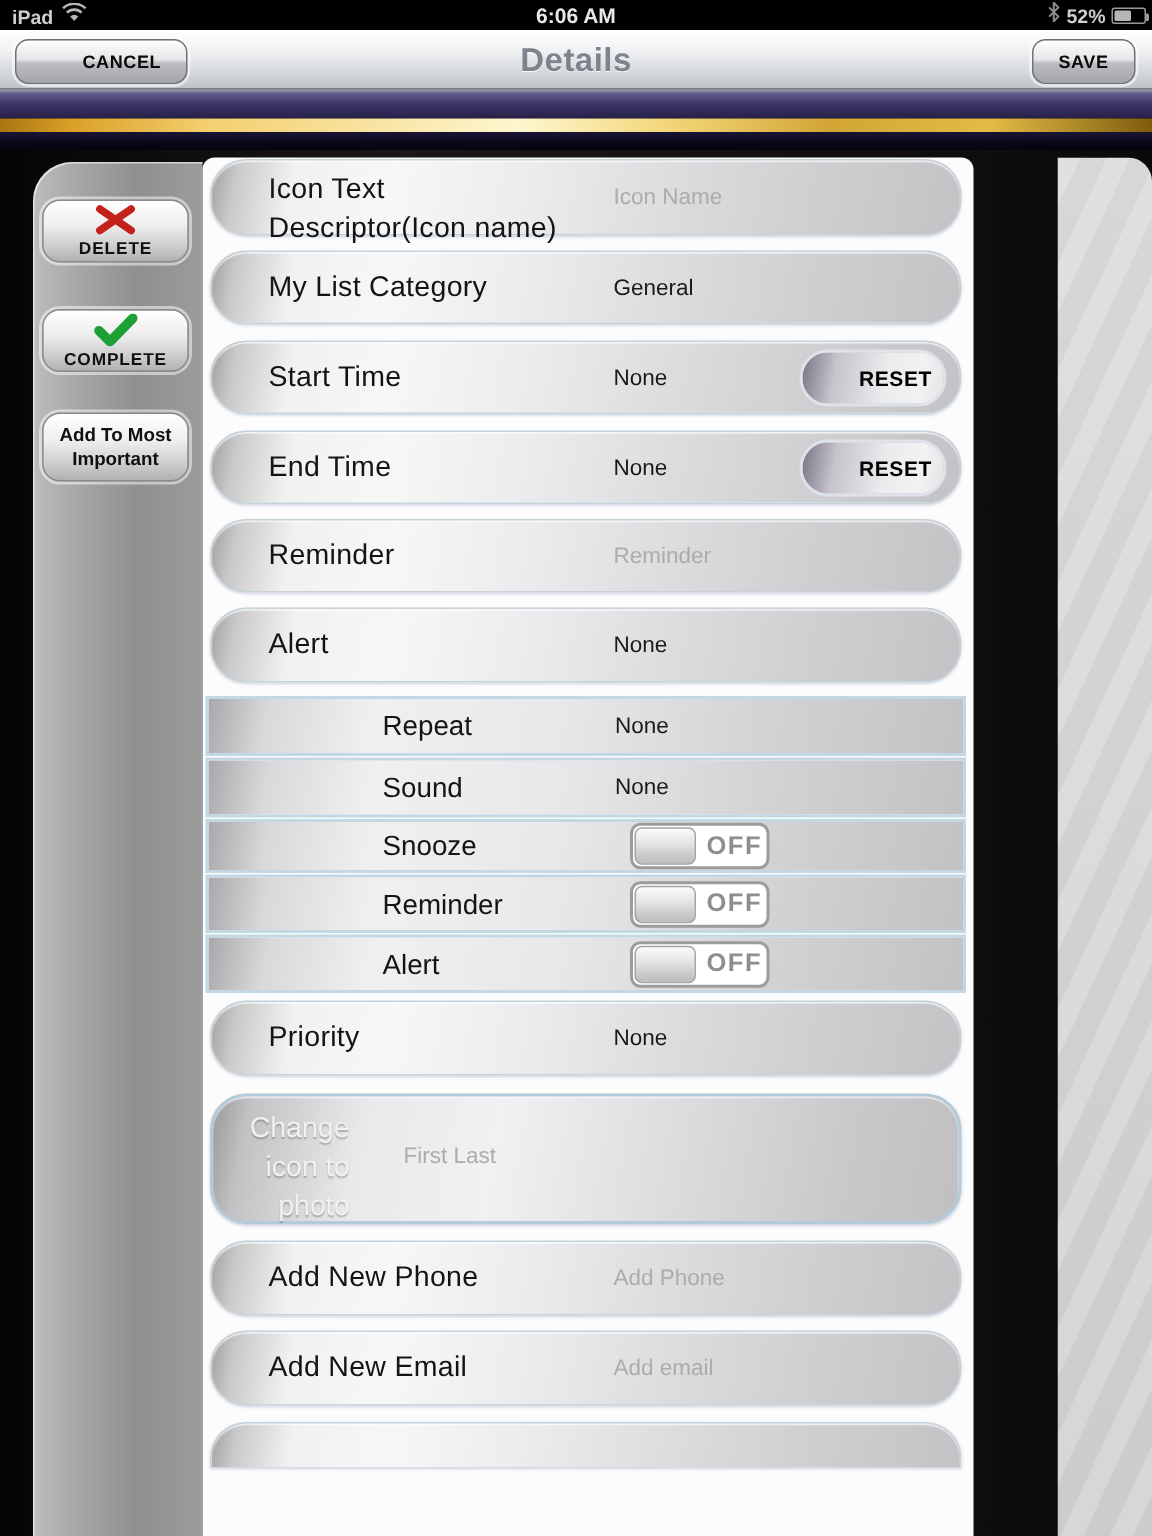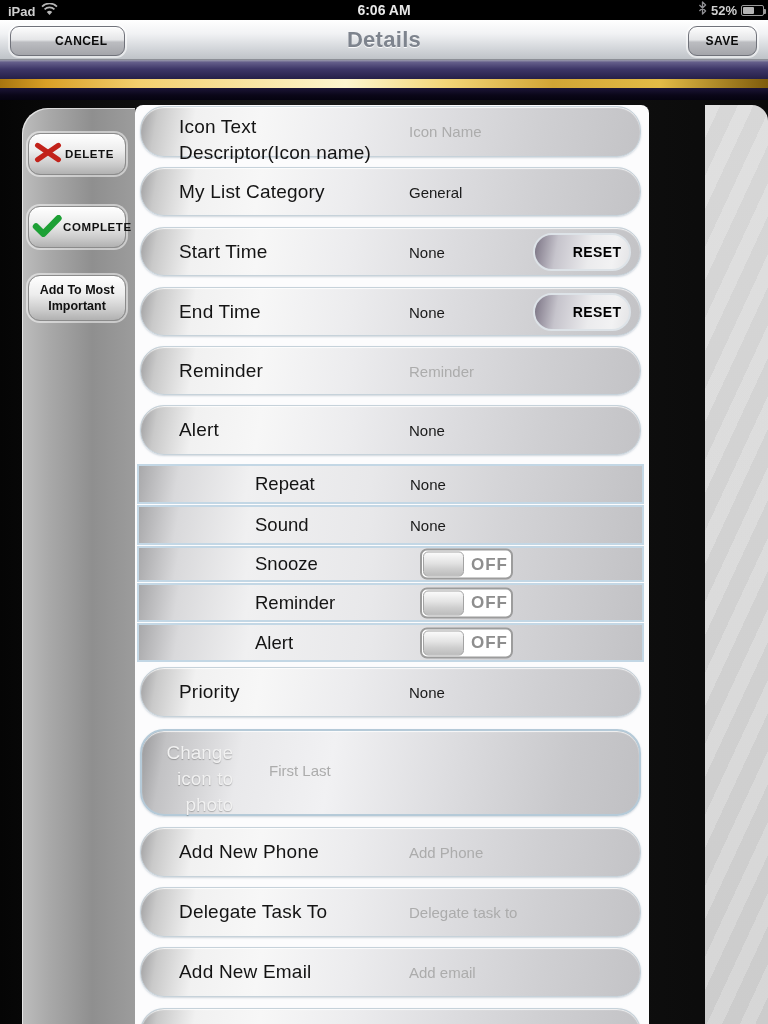--- a/index.html
+++ b/index.html
@@ -41,21 +41,21 @@
   .content { position:absolute; top:100px; left:0; right:0; bottom:0;
     background:linear-gradient(90deg,#050505 0%,#181818 35%,#0a0a0a 100%); }
 
   .side-panel { position:absolute; left:22px; top:8px; bottom:0; width:113px;
     border-top-left-radius:26px;
     background:linear-gradient(90deg,#bdbdbd 0%,#a8a8a8 25%,#8f8f8f 62%,#9c9c9c 100%);
     box-shadow:inset 1px 1px 0 rgba(255,255,255,.6); }
   .side-btn { position:absolute; left:6px; width:98px; border-radius:12px; cursor:pointer;
     background:linear-gradient(180deg,#ffffff 0%,#ededed 42%,#cacaca 78%,#b1b1b1 100%);
     border:1px solid #8b8b8b; box-shadow:0 0 0 2px rgba(255,255,255,.5);
-    display:flex; flex-direction:row; align-items:center; justify-content:flex-start;
+    display:flex; flex-direction:column; align-items:center; justify-content:center;
     font-family:inherit; padding:4px 2px; }
   .side-btn .cap { font-size:11.5px; font-weight:bold; color:#101010; letter-spacing:.6px; }
   .side-btn.delete { top:25px; height:42px; }
   .side-btn.complete { top:98px; height:42px; }
   .side-btn.most-important { top:167px; height:46px; }
   .side-btn .two-line { font-size:12.5px; font-weight:bold; color:#101010; text-align:center; line-height:1.3; width:92px; }
 
   .rows-strip { position:absolute; left:135px; top:5px; bottom:0; width:514px;
     background:#fcfcfd; border-radius:8px 8px 0 0; overflow:hidden; }
   .right-panel { position:absolute; left:705px; right:0; top:5px; bottom:0;
@@ -256,24 +256,20 @@
       <div class="row change-row h87 mt12">
         <span class="ml-lbl">Change icon to photo</span>
         <span class="val ph">First Last</span>
       </div>
 
       <div class="row h50 mt11">
         <span class="lbl">Add New Phone</span>
         <span class="val ph">Add Phone</span>
       </div>
 
-      <div class="row h50 mt10">
-        <span class="lbl">Delegate Task To</span>
-        <span class="val ph">Delegate task to</span>
-      </div>
 
       <div class="row h50 mt10">
         <span class="lbl">Add New Email</span>
         <span class="val ph">Add email</span>
       </div>
 
       <div class="row partial-row"></div>
 
     </div>
 

